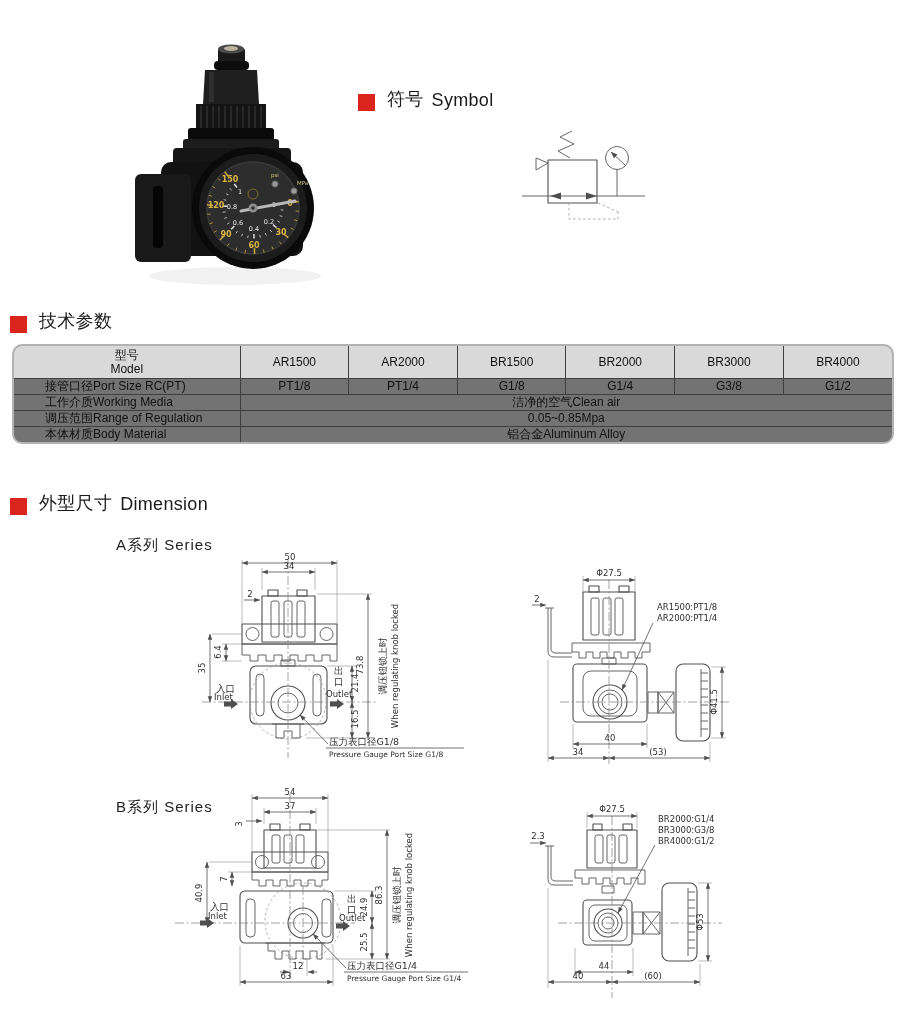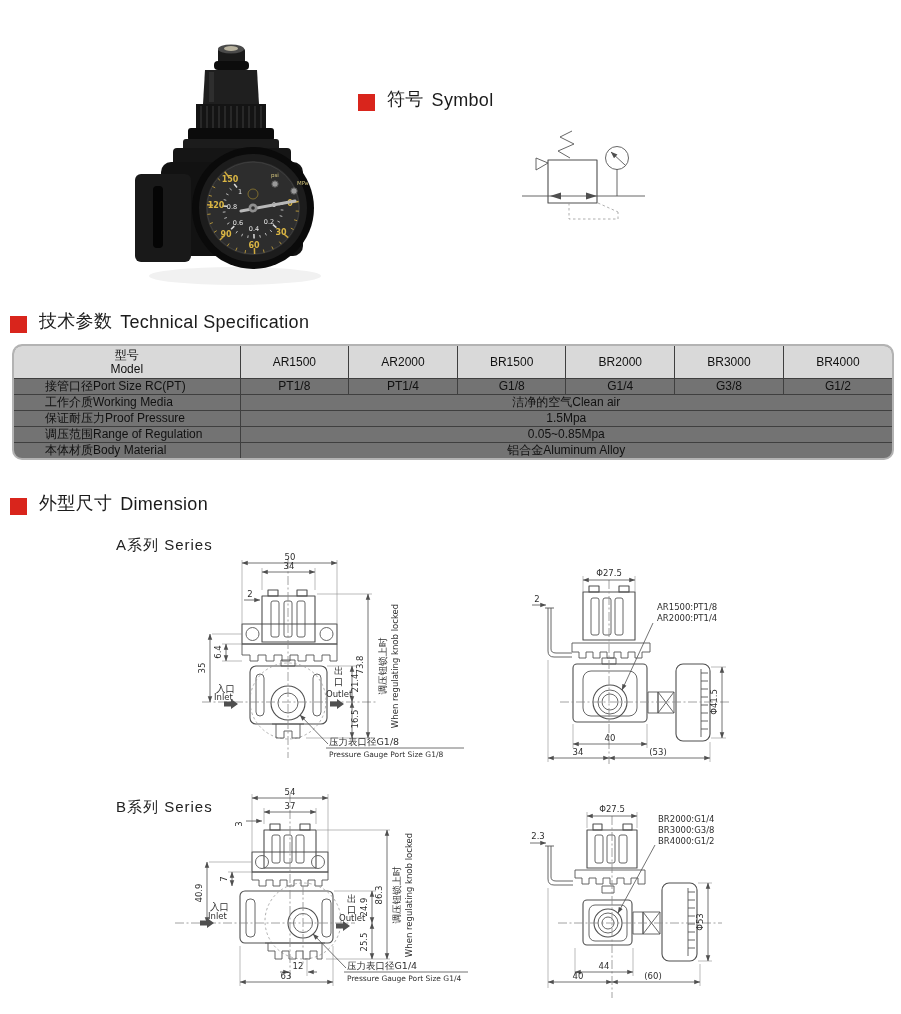--- a/index.html
+++ b/index.html
@@ -157,21 +157,20 @@
     <polygon class="fa" points="87,71 76,67.5 76,74.5"></polygon>
     <line class="o2" x1="107" y1="44" x2="107" y2="71"></line>
     <circle class="o2" cx="107" cy="33" r="11.5" fill="#fff"></circle>
     <line class="o2" x1="115" y1="40" x2="101" y2="27" marker-end="url(#aS)"></line>
     <path class="dc" d="M59,78 V94 H108 M108,94 V87 M88,78 L108,87"></path>
   </svg>
 
   <div class="h" style="left:10px;top:309px">
     <span class="sq"></span>
     <span>技术参数</span>
-    <span style="margin-left:-4px">Technical Specification</span>
   </div>
 
   <div class="tablewrap">
     <table>
       <colgroup>
           <col style="width:226px">
           <col>
           <col>
           <col>
           <col>
@@ -200,24 +199,20 @@
           <td>G1/8</td>
           <td>G1/4</td>
           <td>G3/8</td>
           <td>G1/2</td>
         </tr>
         <tr>
           <td class="lbl">工作介质Working Media</td>
           <td colspan="6">洁净的空气Clean air</td>
         </tr>
         <tr>
-          <td class="lbl">保证耐压力Proof Pressure</td>
-          <td colspan="6">1.5Mpa</td>
-        </tr>
-        <tr>
           <td class="lbl">调压范围Range of Regulation</td>
           <td colspan="6">0.05~0.85Mpa</td>
         </tr>
         <tr>
           <td class="lbl">本体材质Body Material</td>
           <td colspan="6">铝合金Aluminum Alloy</td>
         </tr>
       </tbody>
     </table>
   </div>

